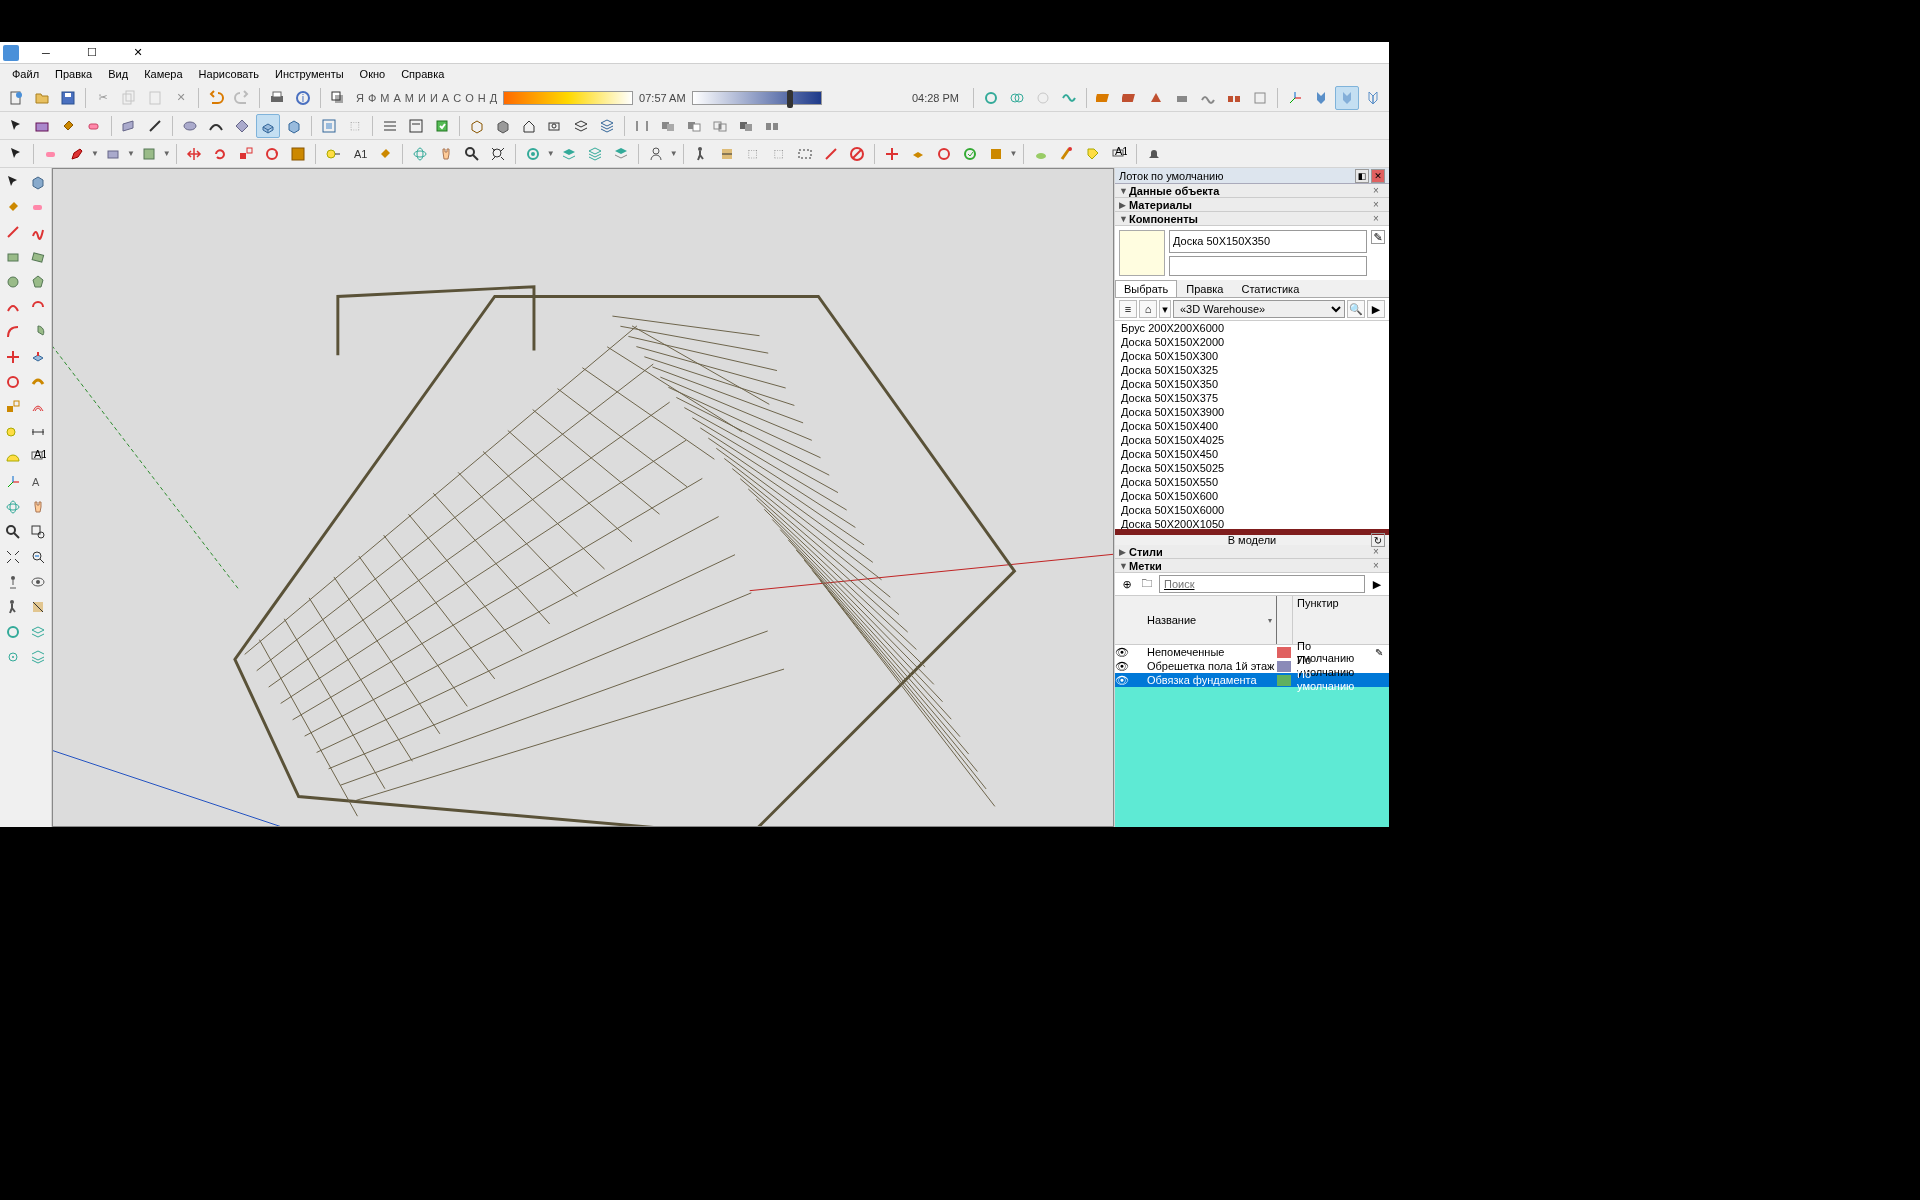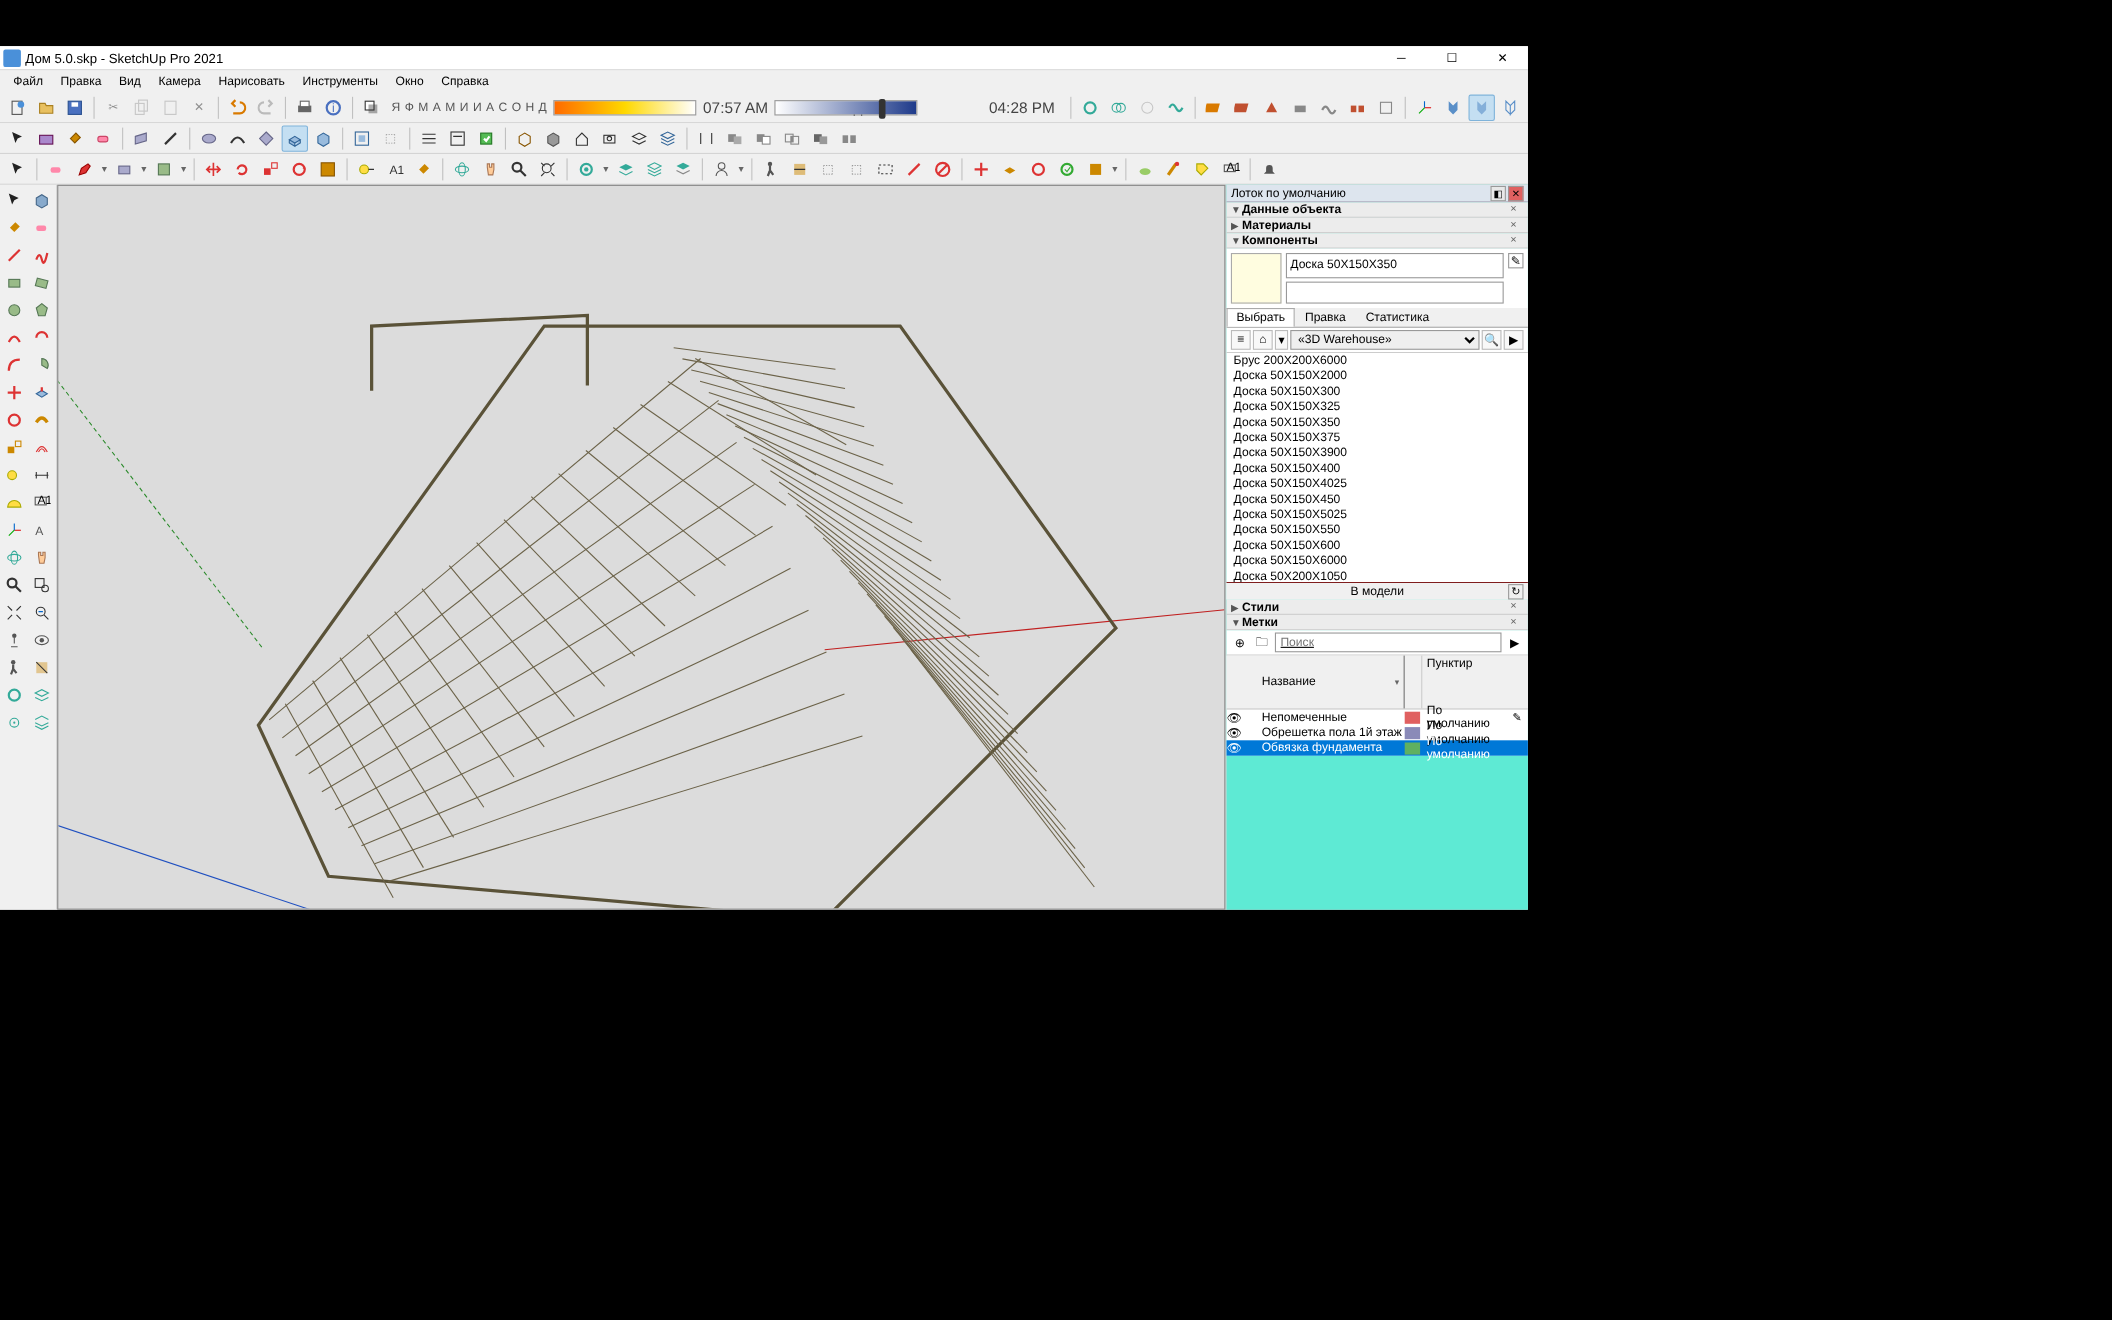--- a/index.html
+++ b/index.html
@@ -17,21 +17,21 @@
 .menubar .menu-item { padding:2px 8px; cursor:pointer; }
 
 
 .toolbar-row { height:28px; background:#f0f0f0; border-bottom:1px solid #d4d4d4; display:flex; align-items:center; padding:0 4px; gap:2px; }
 .toolbar-row .tbtn { width:24px; height:24px; display:flex; align-items:center; justify-content:center; cursor:pointer; border:1px solid transparent; border-radius:2px; }
 .toolbar-row .tbtn.active { background:#c4dff2; border-color:#7fb3da; }
 .toolbar-row .sep { width:1px; height:20px; background:#c0c0c0; margin:0 3px; }
 .gradient-bar { width:130px; height:14px; background:linear-gradient(90deg,#ff6a00,#ffd800,#fff); border:1px solid #999; }
 .time-slider { width:130px; height:14px; background:linear-gradient(90deg,#fff,#1e3a8a); border:1px solid #999; position:relative; }
 .time-slider .thumb { position:absolute; right:28px; top:-2px; width:6px; height:18px; background:#333; border-radius:2px; }
-.time-label { font-size:14px; color:#444; padding:0 4px; }
+.time-label { font-size:11px; color:#444; padding:0 4px; }
 .letter-strip { display:flex; gap:4px; padding:0 4px; color:#555; font-size:10px; }
 
 
 .main-area { flex:1; display:flex; min-height:0; }
 .left-toolbox { width:52px; background:#f0f0f0; border-right:1px solid #d4d4d4; display:flex; flex-direction:column; padding:2px; gap:2px; }
 .left-toolbox .trow { display:flex; gap:2px; }
 .left-toolbox .tbtn { width:23px; height:23px; display:flex; align-items:center; justify-content:center; cursor:pointer; border:1px solid transparent; border-radius:2px; }
 
 .viewport { flex:1; background:#dcdcdc; position:relative; overflow:hidden; border:1px solid #888; }
 .viewport svg { width:100%; height:100%; }
@@ -60,21 +60,21 @@
 .tab.active { background:#fff; border-color:#aaa; }
 
 .comp-search-row { display:flex; align-items:center; gap:2px; padding:2px 4px; border-bottom:1px solid #ccc; }
 .comp-search-row .b { width:18px; height:18px; border:1px solid #bbb; display:flex; align-items:center; justify-content:center; cursor:pointer; background:#f8f8f8; }
 .comp-search-row select { flex:1; border:1px solid #999; height:18px; padding:0 2px; }
 
 .comp-list { height:208px; overflow-y:scroll; background:#fff; }
 .comp-list .row { padding:1px 6px; cursor:pointer; white-space:nowrap; }
 .comp-list .row.selected { background:#fff; }
 
-.in-model-bar { height:16px; background:#f0f0f0; border-top:1px solid #7f1d1d; display:flex; align-items:center; justify-content:center; position:relative; }
+.in-model-bar { height:16px; background:#f0f0f0; border-top:6px solid #7f1d1d; display:flex; align-items:center; justify-content:center; position:relative; }
 .in-model-bar .cycle { position:absolute; right:4px; width:14px; height:14px; border:1px solid #999; font-size:10px; display:flex; align-items:center; justify-content:center; cursor:pointer; }
 
 .tags-toolbar { display:flex; align-items:center; gap:4px; padding:2px 4px; border-bottom:1px solid #ccc; }
 .tags-toolbar .b { width:16px; height:16px; cursor:pointer; display:flex; align-items:center; justify-content:center; }
 .tags-toolbar input { flex:1; border:1px solid #999; height:18px; padding:0 4px;text-decoration:underline; }
 .tags-header-row { display:flex; background:#f0f0f0; border-bottom:1px solid #ccc; font-size:11px; }
 .tags-header-row .c1 { width:28px; }
 .tags-header-row .c2 { flex:1; padding:18px 4px; border-right:1px solid #737373; display:flex; align-items:center; }
 .tags-header-row .c3 { width:16px; border-right:1px solid #ccc; }
 .tags-header-row .c4 { width:96px; padding:1px 4px; }
@@ -91,21 +91,20 @@
 
 .ico { width:16px; height:16px; }
 </style>
 </head>
 <body>
 
 <div class="app-window">
 
   <div class="titlebar">
     <div class="icon"></div>
-    <div class="title">Дом 5.0.skp - SketchUp Pro 2021</div>
     <div class="win-btn">─</div>
     <div class="win-btn">☐</div>
     <div class="win-btn close">✕</div>
   </div>
 
   <div class="menubar">
     <div class="menu-item">Файл</div>
     <div class="menu-item">Правка</div>
     <div class="menu-item">Вид</div>
     <div class="menu-item">Камера</div>

